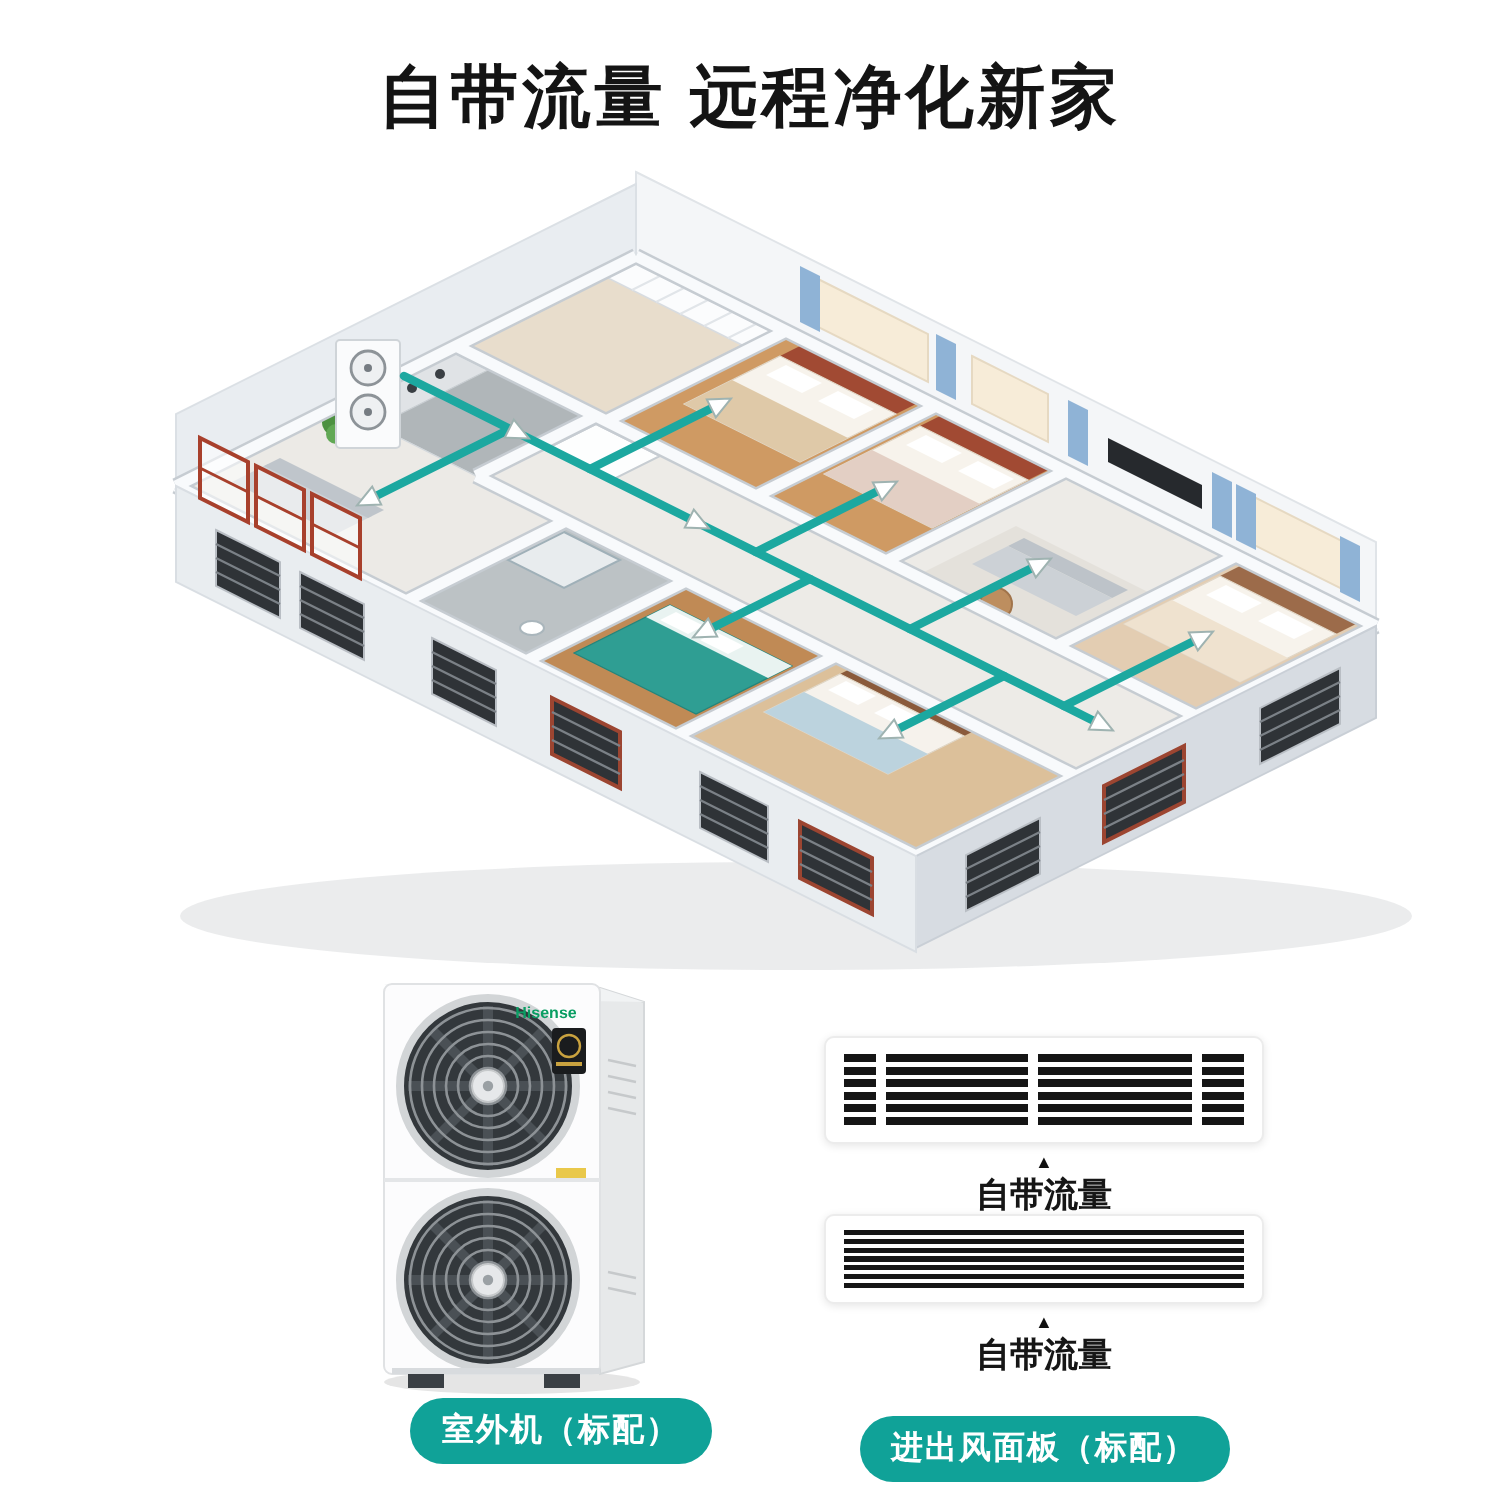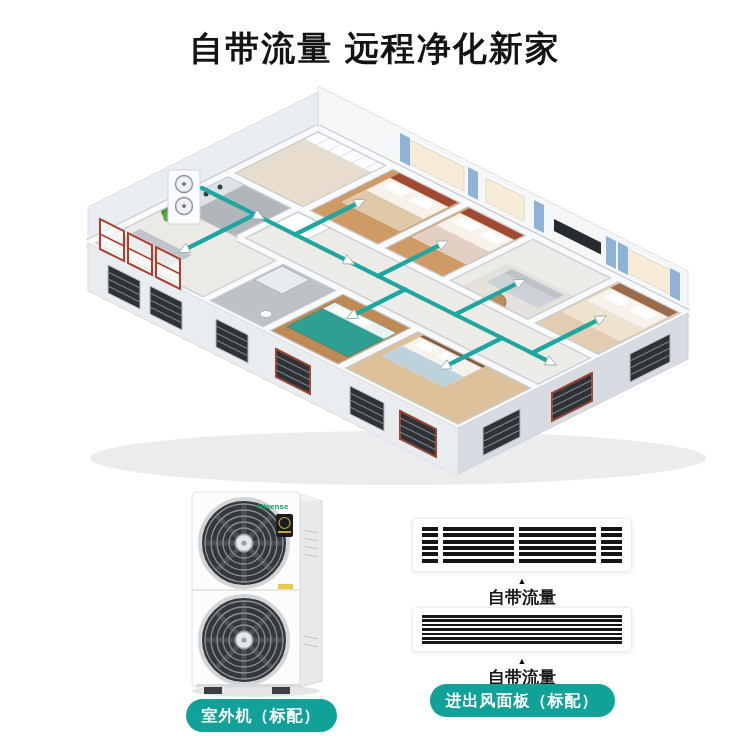--- a/index.html
+++ b/index.html
@@ -4,41 +4,41 @@
 <style>
   html,body{margin:0;padding:0;background:#ffffff;}
   body{font-family:"Liberation Sans","DejaVu Sans",sans-serif;}
   .stage{position:relative;width:714px;height:750px;margin:0 auto;background:#fff;overflow:hidden;}
 
   .title{position:absolute;top:26px;left:0;width:100%;text-align:center;
          font-size:34px;font-weight:800;color:#141414;letter-spacing:2px;}
 
   .house-svg{position:absolute;left:30px;top:78px;width:680px;height:412px;}
 
-  .col-left{position:absolute;left:148px;top:486px;width:190px;text-align:center;}
+  .col-left{position:absolute;left:148px;top:486px;width:190px;text-align:right;}
   .col-left svg{display:block;margin:0 auto;}
   .col-right{position:absolute;left:390px;top:518px;width:228px;text-align:center;}
 
   .pill{display:inline-block;background:var(--accent,#10a298);color:#fff;
         font-size:16px;font-weight:700;line-height:25px;padding:4px 16px;
         border-radius:18px;letter-spacing:1px;white-space:nowrap;margin-top:1px;}
 
   .panel{box-sizing:border-box;width:220px;background:#fff;border:1px solid #ececec;
          border-radius:5px;box-shadow:0 1px 4px rgba(0,0,0,0.10);margin:0 auto;}
   .panel-return{height:54px;padding:8px 9px;}
   .panel-outlet{height:45px;padding:7px 9px;margin-top:3px;}
   .slats{position:relative;height:100%;overflow:hidden;}
   .slats-thick{background:repeating-linear-gradient(180deg,#151515 0 4px,#ffffff 4px 6.3px);}
   .slats-thin{background:repeating-linear-gradient(180deg,#161616 0 2.6px,#ffffff 2.6px 4.4px);}
   .divider{position:absolute;top:0;bottom:0;width:5px;background:#fff;}
   .d1{left:8%;} .d2{left:46%;} .d3{left:87%;}
 
   .caption{margin-top:4px;height:28px;font-size:17px;font-weight:600;color:#161616;}
   .pointer{display:block;font-size:9px;line-height:10px;color:#111;}
-  .col-right .pill{margin-top:0;}
+  .col-right .pill{margin-top:24px;}
 </style>
 </head>
 <body>
 
 <div class="stage">
 
   <div class="title">自带流量 远程净化新家</div>
 
   <svg id="house" class="house-svg" viewBox="0 0 680 412">
       <ellipse cx="350" cy="380" rx="308" ry="27" fill="rgba(60,70,80,0.10)"></ellipse>

